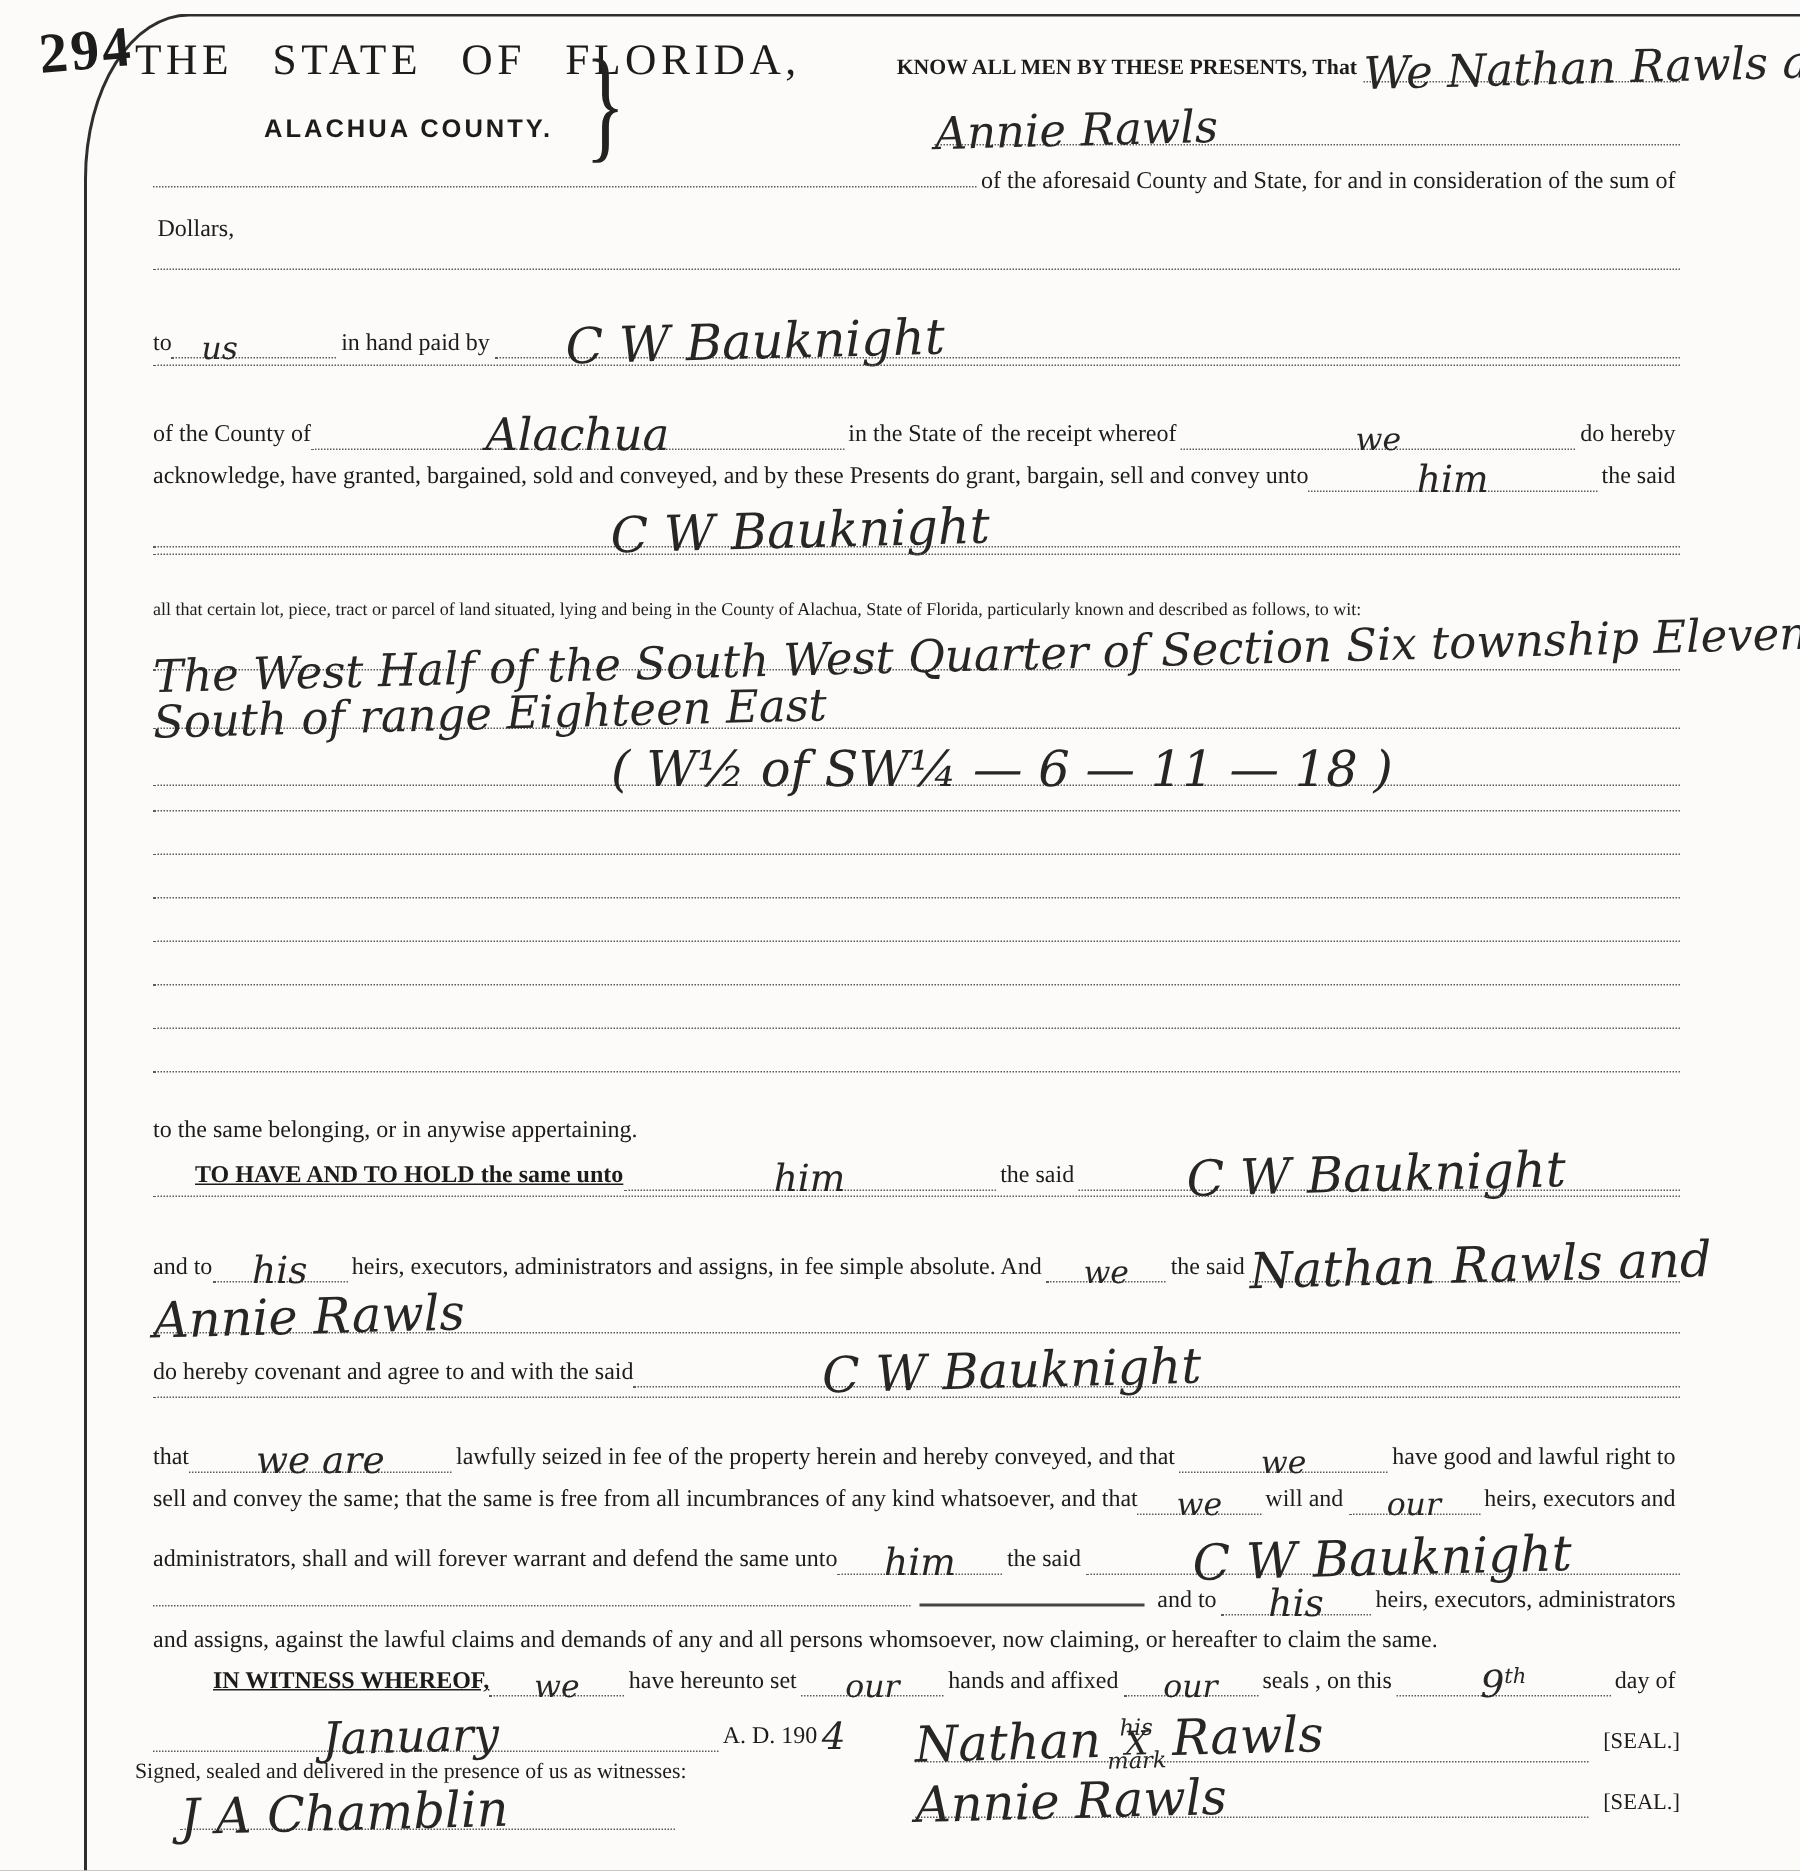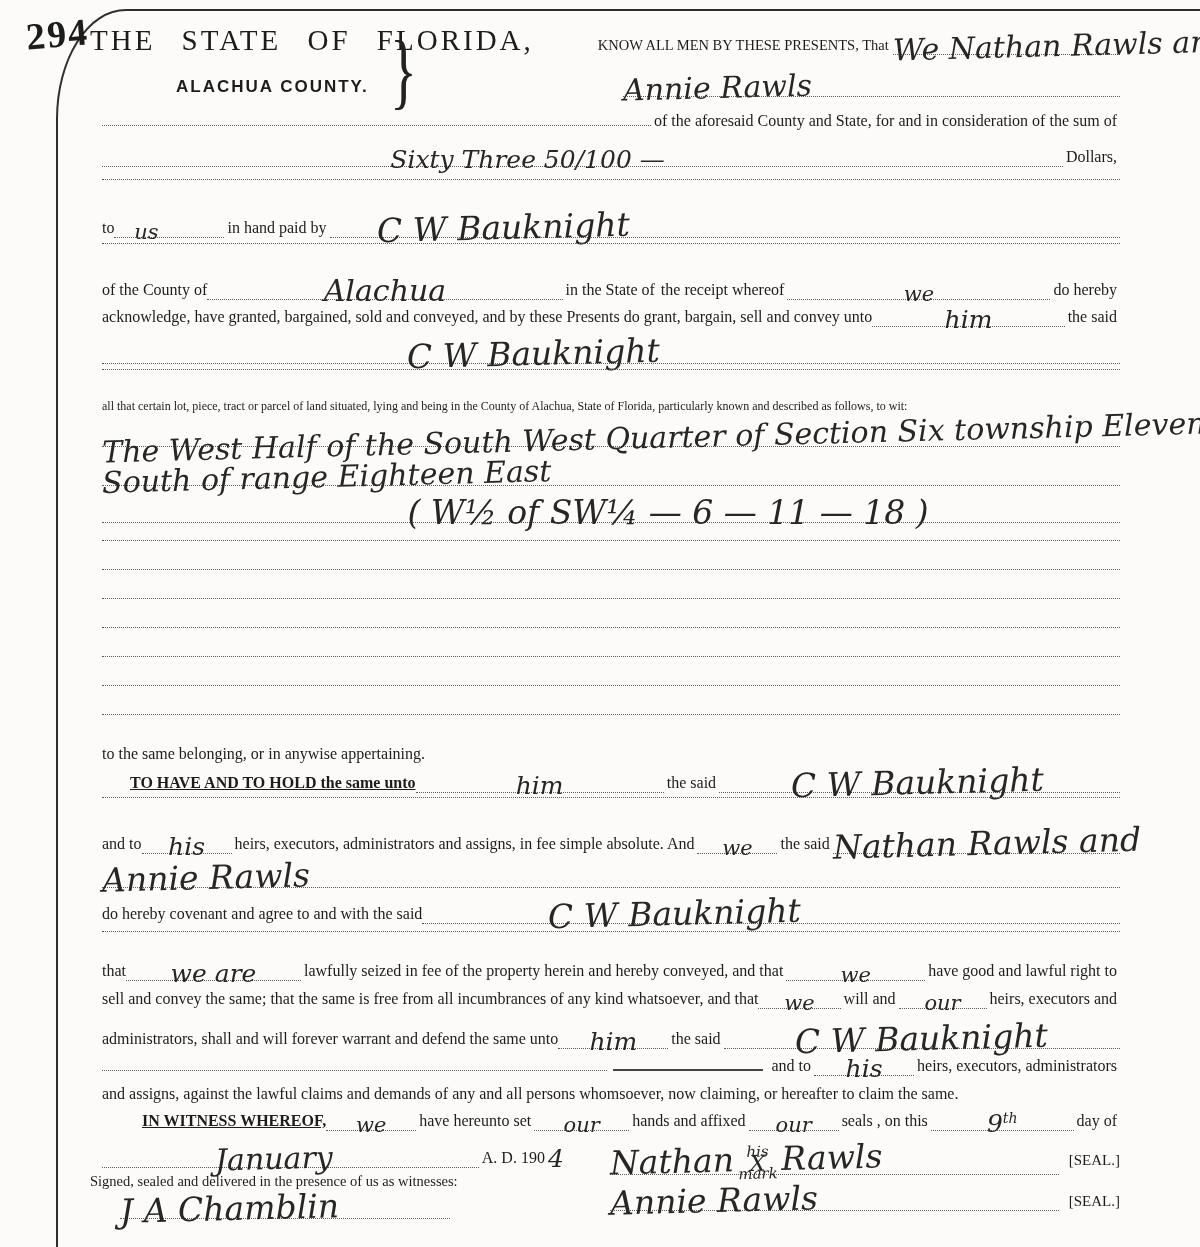--- a/index.html
+++ b/index.html
@@ -26,21 +26,21 @@
   .hw-xl{font-size:33px;}
   .tilt{transform:rotate(-1.5deg);}
   .ctr{width:100%;text-align:center;}
   .off30{margin-left:30%;}
   .off18{margin-left:18%;}
   
   .hdr1{display:flex;align-items:baseline;margin-top:10px;min-height:46px;}
   .state-title{font-size:29px;letter-spacing:3px;word-spacing:16px;white-space:nowrap;}
   .brace{position:absolute;left:300px;top:8px;font-size:56px;font-weight:200;
          transform:scaleY(1.5);transform-origin:top;color:#222;}
-  .know-all{font-weight:normal;font-size:14.5px;margin-left:64px;margin-right:4px;white-space:nowrap;}
+  .know-all{font-weight:bold;font-size:14.5px;margin-left:64px;margin-right:4px;white-space:nowrap;}
   .hdr2{display:flex;align-items:baseline;min-height:42px;}
   .county-title{font-family:"Liberation Sans", sans-serif;font-weight:bold;font-size:17px;
          letter-spacing:2px;margin-left:86px;white-space:nowrap;}
   .hdr2 .fill{margin-left:254px;}
   .gap2{margin:0 3px;}
   .indent{margin-left:40px;text-decoration:underline;}
   .tight{line-height:21px;min-height:21px;}
   .seal-row{display:flex;align-items:baseline;min-height:41px;}
   .seal-label{margin-left:10px;white-space:nowrap;font-size:15px;}
   .markstack{display:inline-block;vertical-align:-8px;text-align:center;font-size:15px;
@@ -71,21 +71,20 @@
     <div class="hdr2">
       <span class="county-title">ALACHUA COUNTY.</span>
       <span class="fill"><span class="hw hw-lg tilt">Annie Rawls</span></span>
     </div>
 
     <div class="row" style="min-height:32px">
       <span class="fill"></span>
       <span class="pt gap2">of the aforesaid County and State, for and in consideration of the sum of</span>
     </div>
     <div class="row" style="min-height:35px">
-      <span class="fill"><span class="hw hw-md off30">Sixty Three 50/100 —</span></span>
       <span class="pt gap2">Dollars,</span>
     </div>
     <div class="row" style="min-height:30px">
       <span class="fill"></span>
     </div>
 
     <div class="row" style="min-height:34px">
       <span class="pt">to</span>
       <span class="fill-fix" style="width:110px"><span class="hw hw-sm off18">us</span></span>
       <span class="pt gap2">in hand paid by</span>

